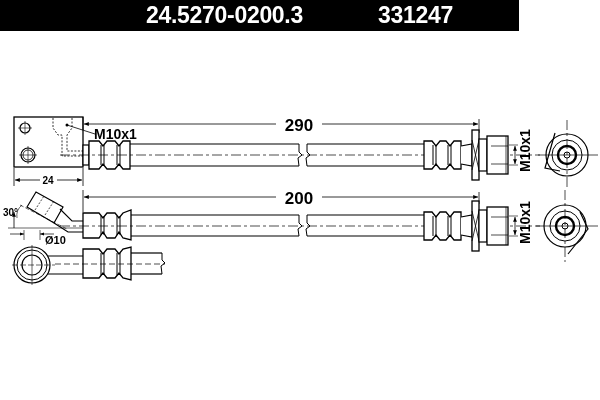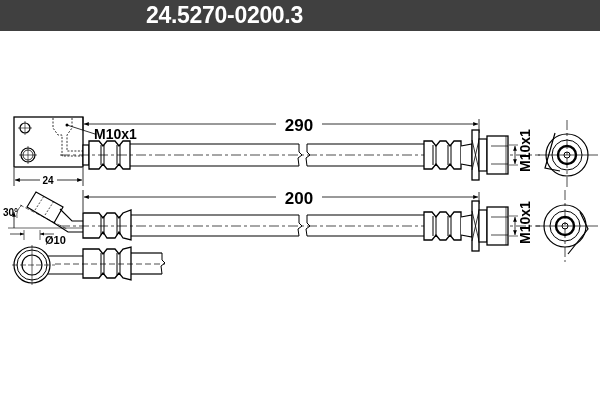--- a/index.html
+++ b/index.html
@@ -1,28 +1,29 @@
 <!DOCTYPE html>
 <html><head>
   <meta charset="utf-8">
   <style>
     html, body { margin: 0; padding: 0; background: #ffffff; }
     body { width: 600px; height: 400px; position: relative; overflow: hidden; font-family: "Liberation Sans", sans-serif; }
-    .header { position: absolute; left: 0; top: 0; width: 600px; height: 31px; background: #404040; }
+    .header { position: absolute; left: 0; top: 0; width: 519px; height: 31px; background: #000000; }
     .header-text { position: absolute; top: 0; height: 31px; line-height: 31px; color: #ffffff; font-weight: bold; font-size: 23px; font-family: "Liberation Sans", sans-serif; letter-spacing: -0.3px; }
     .pn1 { left: 146px; }
     .pn2 { left: 378px; }
     svg { position: absolute; left: 0; top: 0; }
     svg text { font-family: "Liberation Sans", sans-serif; font-weight: bold; fill: #000; }
   </style>
 </head>
 <body>
 
 <div class="header">
   <span class="header-text pn1">24.5270-0200.3</span>
+  <span class="header-text pn2">331247</span>
 </div>
 
 <svg width="600" height="400" viewBox="0 0 600 400">
   <defs>
     <marker id="arr" viewBox="0 0 10 10" refX="10" refY="5" markerWidth="6" markerHeight="6" orient="auto-start-reverse">
       <path d="M0,1 L10,5 L0,9 z" fill="#000"></path>
     </marker>
   </defs>
 
   <g>

